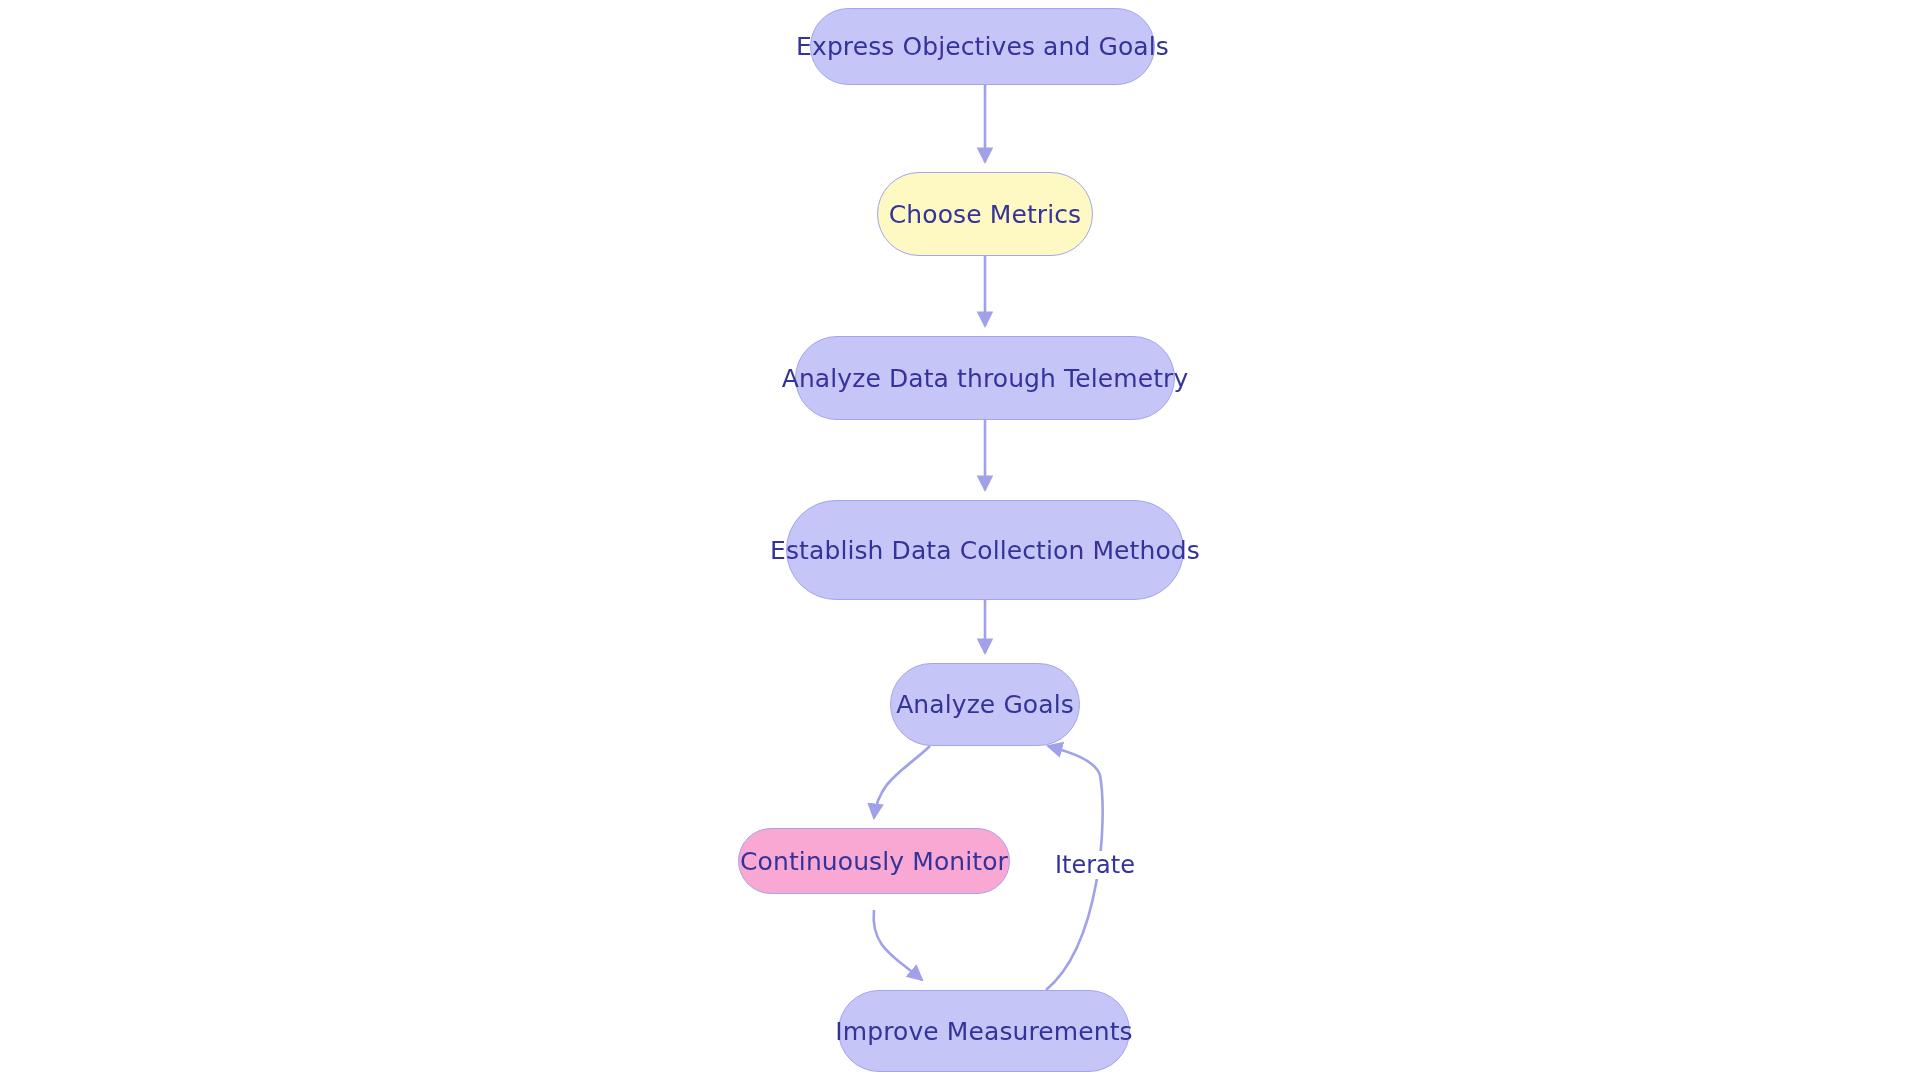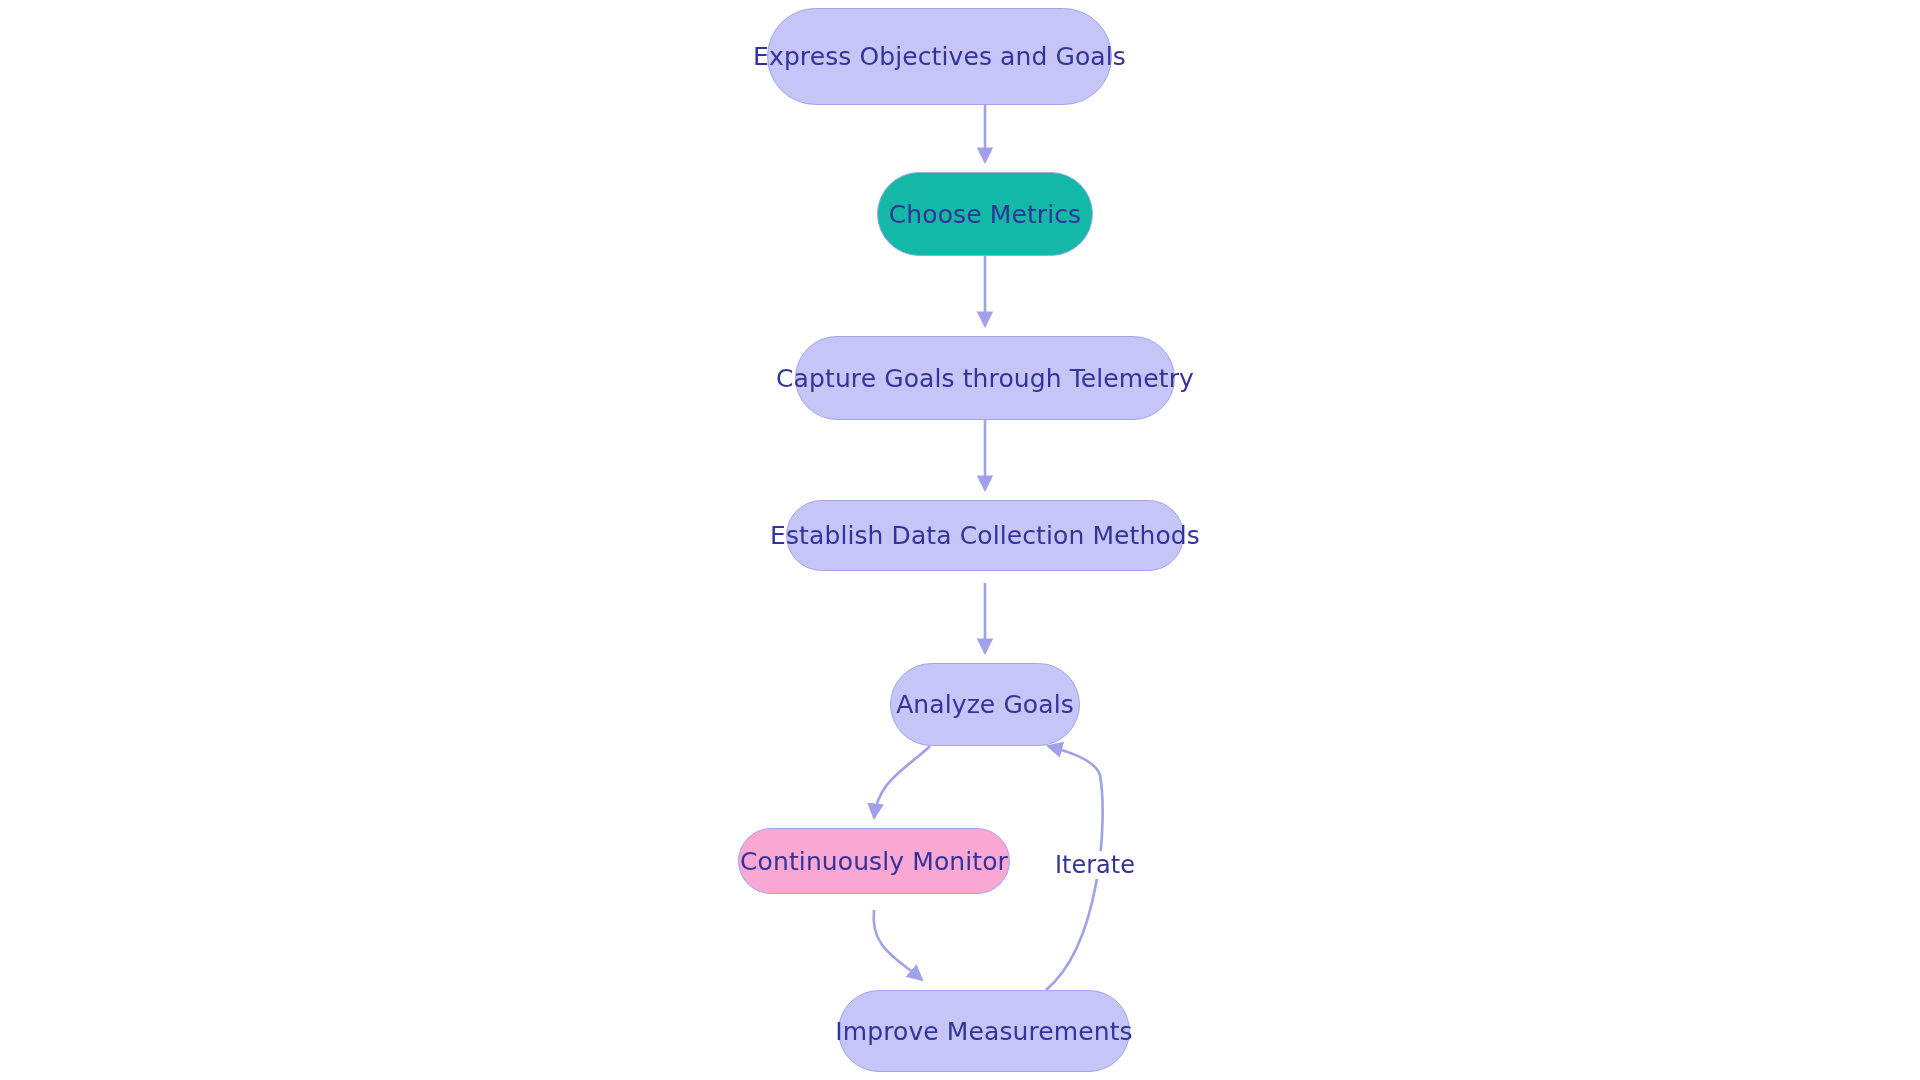--- a/index.html
+++ b/index.html
@@ -70,33 +70,33 @@
 
     <path fill="none" stroke="#a0a1e8" stroke-width="2.6" marker-end="url(#arrowhead)" d="M 985 85 L 985 162"></path>
     <path fill="none" stroke="#a0a1e8" stroke-width="2.6" marker-end="url(#arrowhead)" d="M 985 256 L 985 326"></path>
     <path fill="none" stroke="#a0a1e8" stroke-width="2.6" marker-end="url(#arrowhead)" d="M 985 420 L 985 490"></path>
     <path fill="none" stroke="#a0a1e8" stroke-width="2.6" marker-end="url(#arrowhead)" d="M 985 583 L 985 653"></path>
     <path fill="none" stroke="#a0a1e8" stroke-width="2.6" marker-end="url(#arrowhead)" d="M 930 746 C 905 770, 878 780, 874 818"></path>
     <path fill="none" stroke="#a0a1e8" stroke-width="2.6" marker-end="url(#arrowhead)" d="M 874 910 C 870 948, 897 958, 922 980"></path>
     <path fill="none" stroke="#a0a1e8" stroke-width="2.6" marker-end="url(#arrowhead)" d="M 1046 990 C 1100 945, 1108 820, 1100 775 C 1095 760, 1070 752, 1048 746"></path>
   </svg>
 
-  <div class="node-shape" style="left: 767px; top: 8px; width: 345px; height: 97px; background: rgb(197, 198, 247); border-color: rgb(163, 164, 236); color: rgb(51, 51, 153);">
+  <div class="node-shape" style="left: 810px; top: 8px; width: 345px; height: 77px; background: rgb(197, 198, 247); border-color: rgb(163, 164, 236); color: rgb(51, 51, 153);">
     <span>Express Objectives and Goals</span>
   </div>
 
-  <div class="node-shape" style="left: 877px; top: 172px; width: 216px; height: 84px; background: #14b8a6; border-color: rgb(163, 164, 236); color: rgb(51, 51, 153);">
+  <div class="node-shape" style="left: 877px; top: 172px; width: 216px; height: 84px; background: #fef9c3; border-color: rgb(163, 164, 236); color: rgb(51, 51, 153);">
     <span>Choose Metrics</span>
   </div>
 
   <div class="node-shape" style="left: 795px; top: 336px; width: 380px; height: 84px; background: rgb(197, 198, 247); border-color: rgb(163, 164, 236); color: rgb(51, 51, 153);">
-    <span>Capture Goals through Telemetry</span>
+    <span>Analyze Data through Telemetry</span>
   </div>
 
-  <div class="node-shape" style="left: 786px; top: 500px; width: 398px; height: 71px; background: rgb(197, 198, 247); border-color: rgb(163, 164, 236); color: rgb(51, 51, 153); justify-content: center;">
+  <div class="node-shape" style="left: 786px; top: 500px; width: 398px; height: 100px; background: rgb(197, 198, 247); border-color: rgb(163, 164, 236); color: rgb(51, 51, 153); justify-content: center;">
     <span>Establish Data Collection Methods</span>
   </div>
 
   <div class="node-shape" style="left: 890px; top: 663px; width: 190px; height: 83px; background: rgb(197, 198, 247); border-color: rgb(163, 164, 236); color: rgb(51, 51, 153);">
     <span>Analyze Goals</span>
   </div>
 
   <div class="node-shape" style="left: 738px; top: 828px; width: 272px; height: 66px; background: #f9a8d4; border-color: rgb(163, 164, 236); color: rgb(51, 51, 153);">
     <span>Continuously Monitor</span>
   </div>

